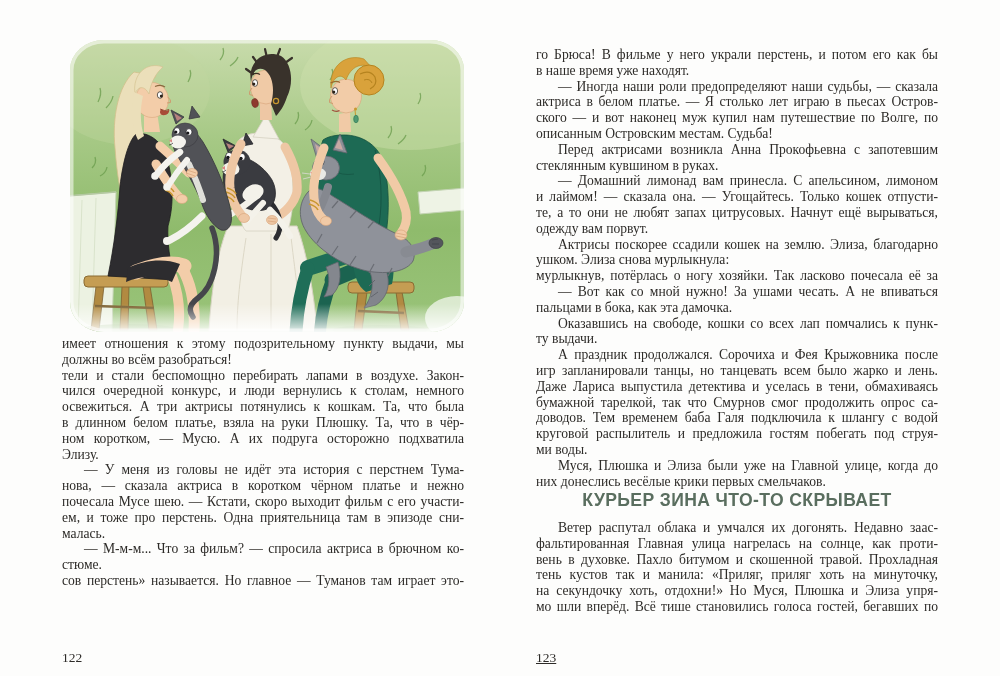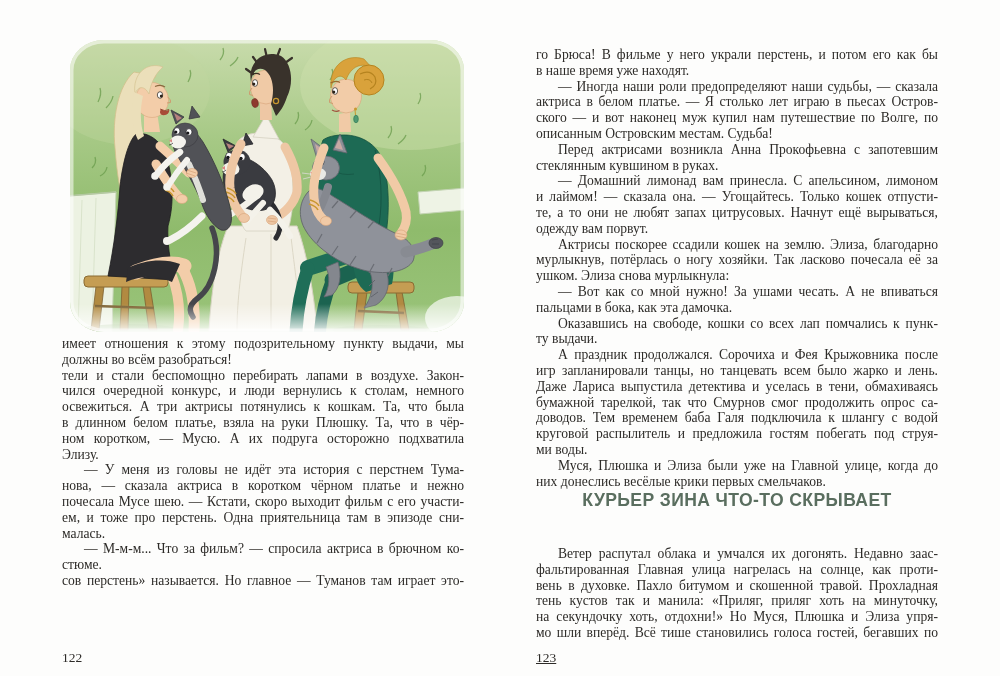--- a/index.html
+++ b/index.html
@@ -16,21 +16,21 @@
   .illus{
     position:absolute;left:70px;top:40px;width:394px;height:291px;
   }
 
   .col{
     position:absolute;width:402px;
     font-size:13.6px;
   }
   #col-left{left:62px;top:336px;}
   #col-right-1{left:536px;top:47px;}
-  #col-right-2{left:536px;top:546px;}
+  #col-right-2{left:536px;top:520px;}
 
   .line{
     height:15.8px;line-height:15.8px;overflow:hidden;
     white-space:normal;
   }
   .just{text-align:justify;}
   .just::after{content:"";display:inline-block;width:100%;}
   .ind{text-indent:22px;}
 
   .chapter-heading{
@@ -334,22 +334,22 @@
     <div class="line just">актриса в белом платье. — Я столько лет играю в пьесах Остров-</div>
     <div class="line just">ского — и вот наконец муж купил нам путешествие по Волге, по</div>
     <div class="line">описанным Островским местам. Судьба!</div>
     <div class="line ind just">Перед актрисами возникла Анна Прокофьевна с запотевшим</div>
     <div class="line">стеклянным кувшином в руках.</div>
     <div class="line ind just">— Домашний лимонад вам принесла. С апельсином, лимоном</div>
     <div class="line just">и лаймом! — сказала она. — Угощайтесь. Только кошек отпусти-</div>
     <div class="line just">те, а то они не любят запах цитрусовых. Начнут ещё вырываться,</div>
     <div class="line">одежду вам порвут.</div>
     <div class="line ind just">Актрисы поскорее ссадили кошек на землю. Элиза, благодарно</div>
+    <div class="line">ушком. Элиза снова мурлыкнула:</div>
     <div class="line just">мурлыкнув, потёрлась о ногу хозяйки. Так ласково почесала её за</div>
-    <div class="line">ушком. Элиза снова мурлыкнула:</div>
     <div class="line ind just">— Вот как со мной нужно! За ушами чесать. А не впиваться</div>
     <div class="line">пальцами в бока, как эта дамочка.</div>
     <div class="line ind just">Оказавшись на свободе, кошки со всех лап помчались к пунк-</div>
     <div class="line">ту выдачи.</div>
     <div class="line ind just">А праздник продолжался. Сорочиха и Фея Крыжовника после</div>
     <div class="line just">игр запланировали танцы, но танцевать всем было жарко и лень.</div>
     <div class="line just">Даже Лариса выпустила детектива и уселась в тени, обмахиваясь</div>
     <div class="line just">бумажной тарелкой, так что Смурнов смог продолжить опрос са-</div>
     <div class="line just">доводов. Тем временем баба Галя подключила к шлангу с водой</div>
     <div class="line just">круговой распылитель и предложила гостям побегать под струя-</div>

